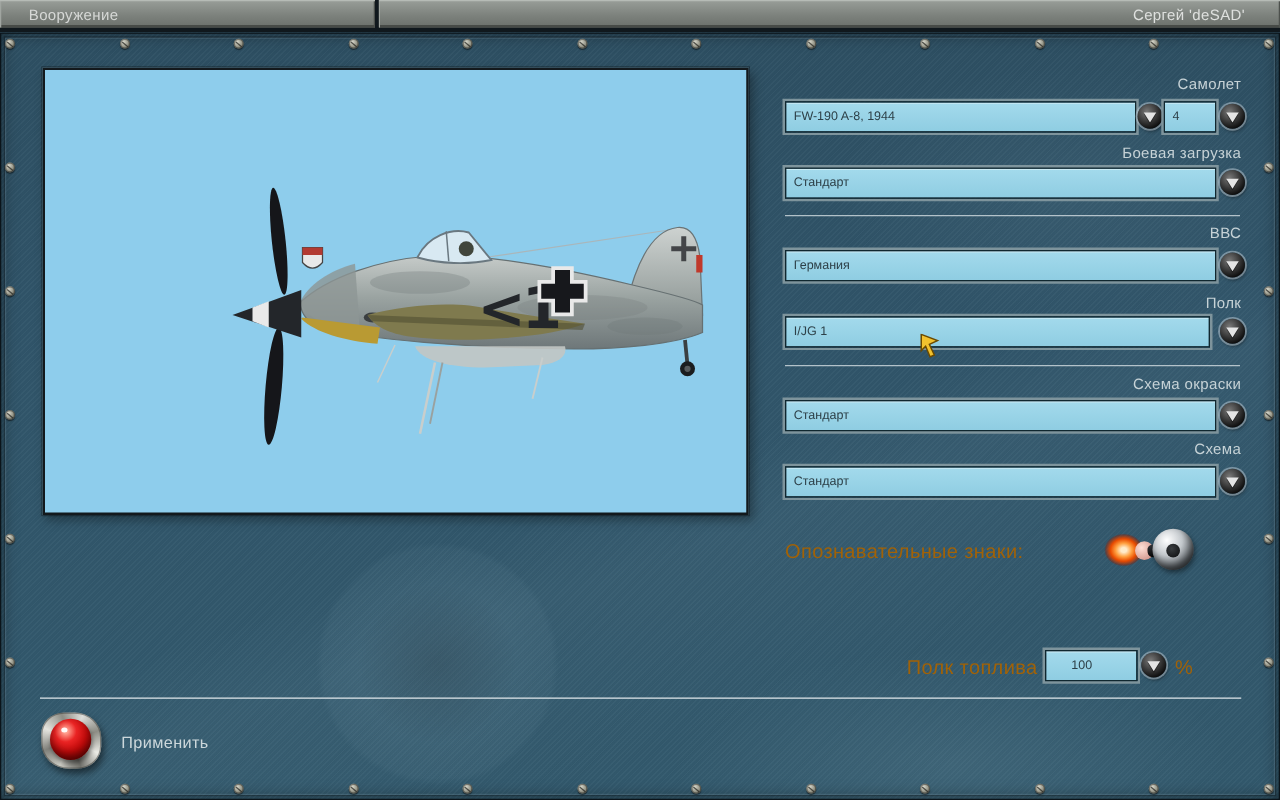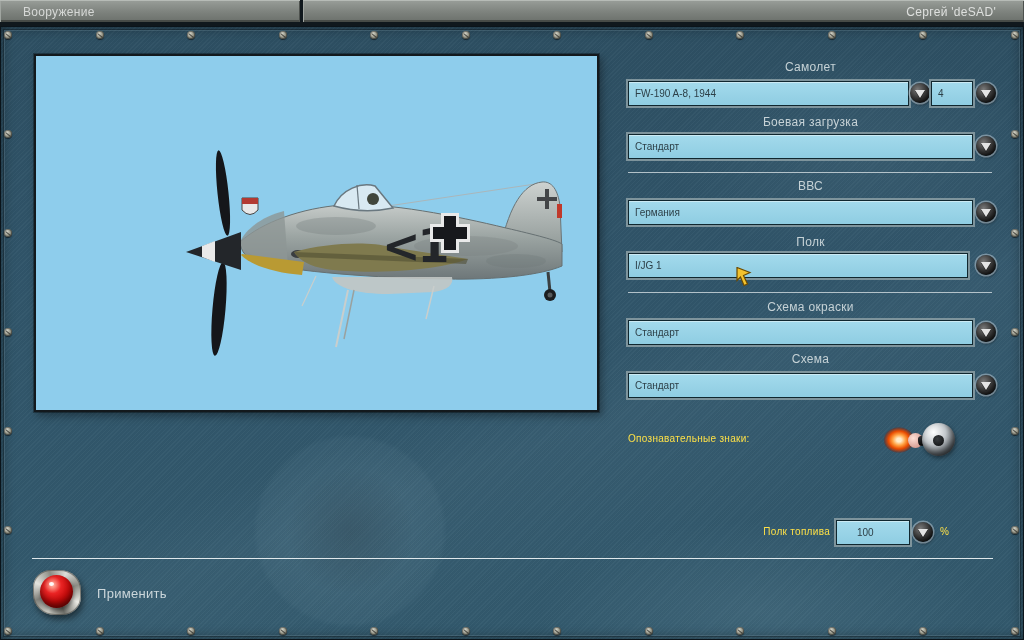--- a/index.html
+++ b/index.html
@@ -44,40 +44,40 @@
   .screw::after{content:"";position:absolute;left:1px;top:3.5px;width:6px;height:1px;
     background:rgba(30,30,25,.7);transform:rotate(40deg);}
 
   
   .preview{position:absolute;left:34px;top:54px;width:565px;height:358px;
     background:#8ecdec;border:2px solid #13191d;box-sizing:border-box;
     box-shadow:0 0 0 1px rgba(0,0,0,.3), 3px 4px 8px rgba(0,0,0,.35);}
   .preview svg{position:absolute;left:0;top:0;width:561px;height:354px;}
 
   
-  .flabel{position:absolute;left:628px;width:365px;text-align:center;
+  .flabel{position:absolute;left:628px;width:365px;text-align:right;
     font-size:12px;color:#c6d2d6;letter-spacing:.3px;}
   .field{position:absolute;height:25px;box-sizing:border-box;
     background:linear-gradient(#a3daec,#8fcde2);
     border:1px solid #10272f;
     box-shadow:0 0 0 2px #7e949c, inset 0 1px 0 rgba(255,255,255,.45);
     color:#2d4048;font-size:10px;font-family:"Liberation Sans",sans-serif;
     padding:0 6px;outline:none;}
   .sep{position:absolute;height:1px;background:rgba(215,224,228,.78);}
   .sep-bottom{background:rgba(238,243,245,.92);}
 
   .dd{position:absolute;width:20px;height:20px;border-radius:50%;
     background:radial-gradient(circle at 38% 32%, #7a7a7a, #333 48%, #090909 78%);
     box-shadow:0 0 0 1.5px rgba(195,210,220,.5), 1px 2px 3px rgba(0,0,0,.45);
     display:flex;align-items:center;justify-content:center;cursor:pointer;}
   .dd i{width:0;height:0;border-left:5px solid transparent;border-right:5px solid transparent;
     border-top:8px solid #e4e4e4;margin-top:2px;
     filter:drop-shadow(0 1px 0 rgba(0,0,0,.6));}
 
-  .inline-label{position:absolute;font-size:10px;color:#fde047;letter-spacing:.3px;}
+  .inline-label{position:absolute;font-size:16px;color:#a16207;letter-spacing:.3px;}
 
   
   .toggle{position:absolute;left:882px;top:422px;width:72px;height:36px;cursor:pointer;}
   .tg-glow{position:absolute;left:-2px;top:2px;width:38px;height:32px;border-radius:50%;
     background:radial-gradient(closest-side, #ffeccb 0 12%, #ffa040 34%, #e84a00 56%, rgba(150,30,0,.4) 76%, transparent 82%);
     filter:blur(.6px);}
   .tg-knob{position:absolute;left:26px;top:11px;width:15px;height:15px;border-radius:50%;
     background:radial-gradient(circle at 35% 35%, #ffe0d6, #d49a90 75%, #a06a62);}
   .tg-lever{position:absolute;left:36px;top:13px;width:22px;height:10px;border-radius:4px;
     background:linear-gradient(#35363a,#050505);transform:rotate(-6deg);}

